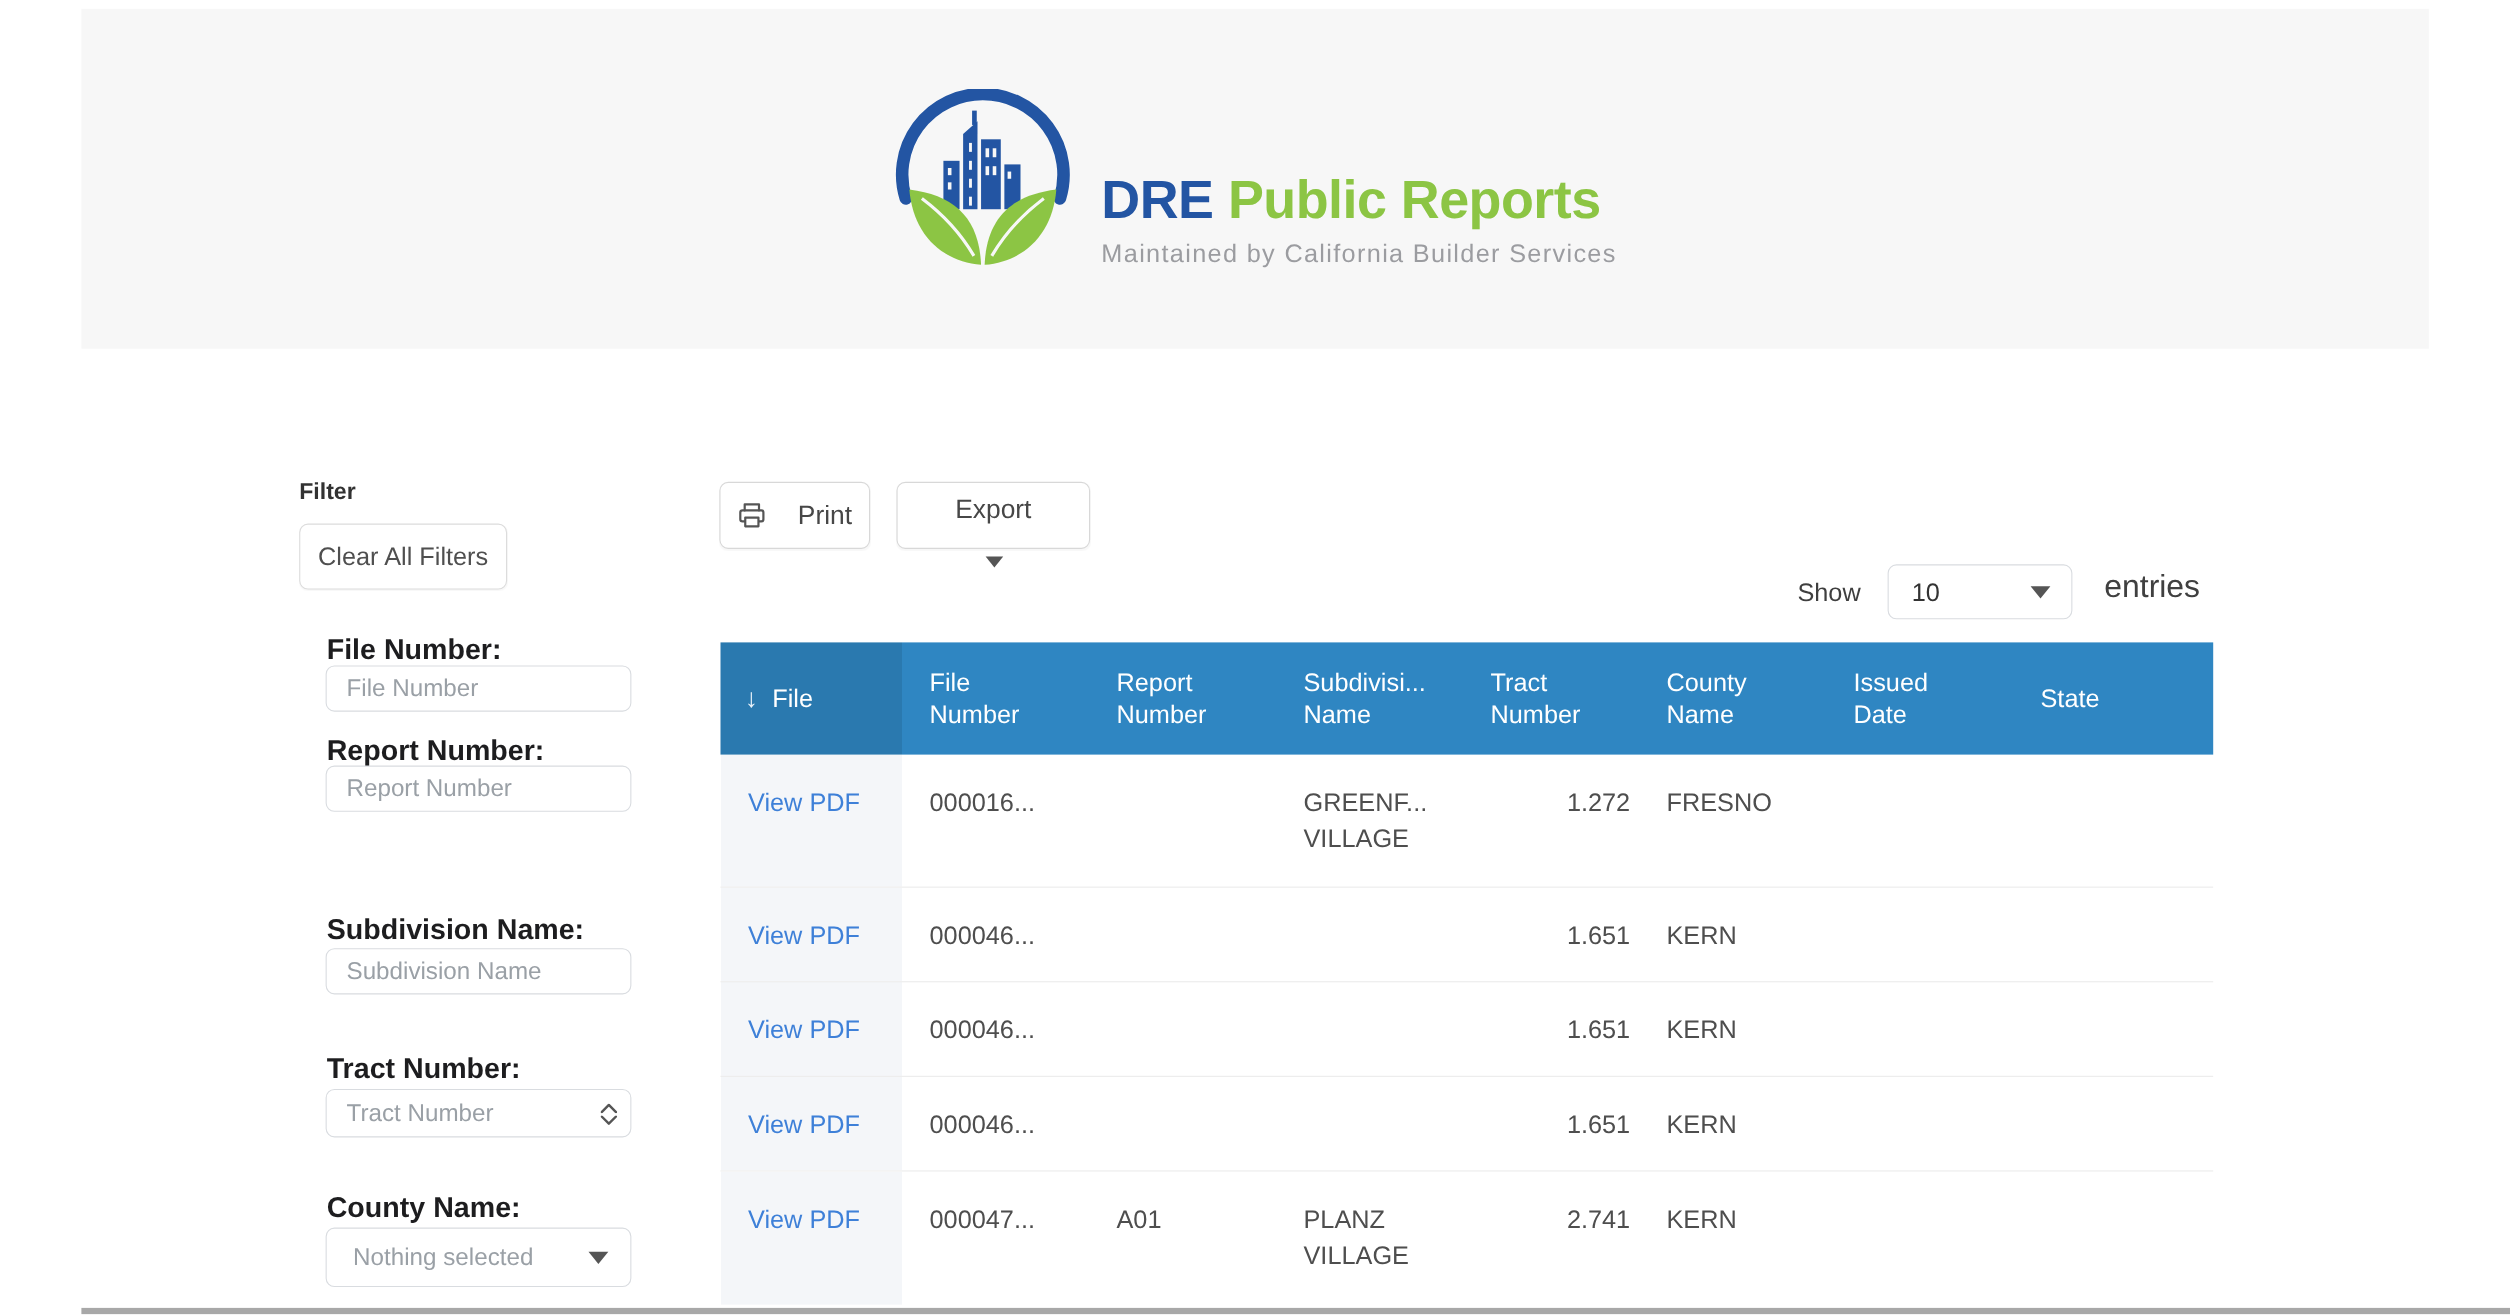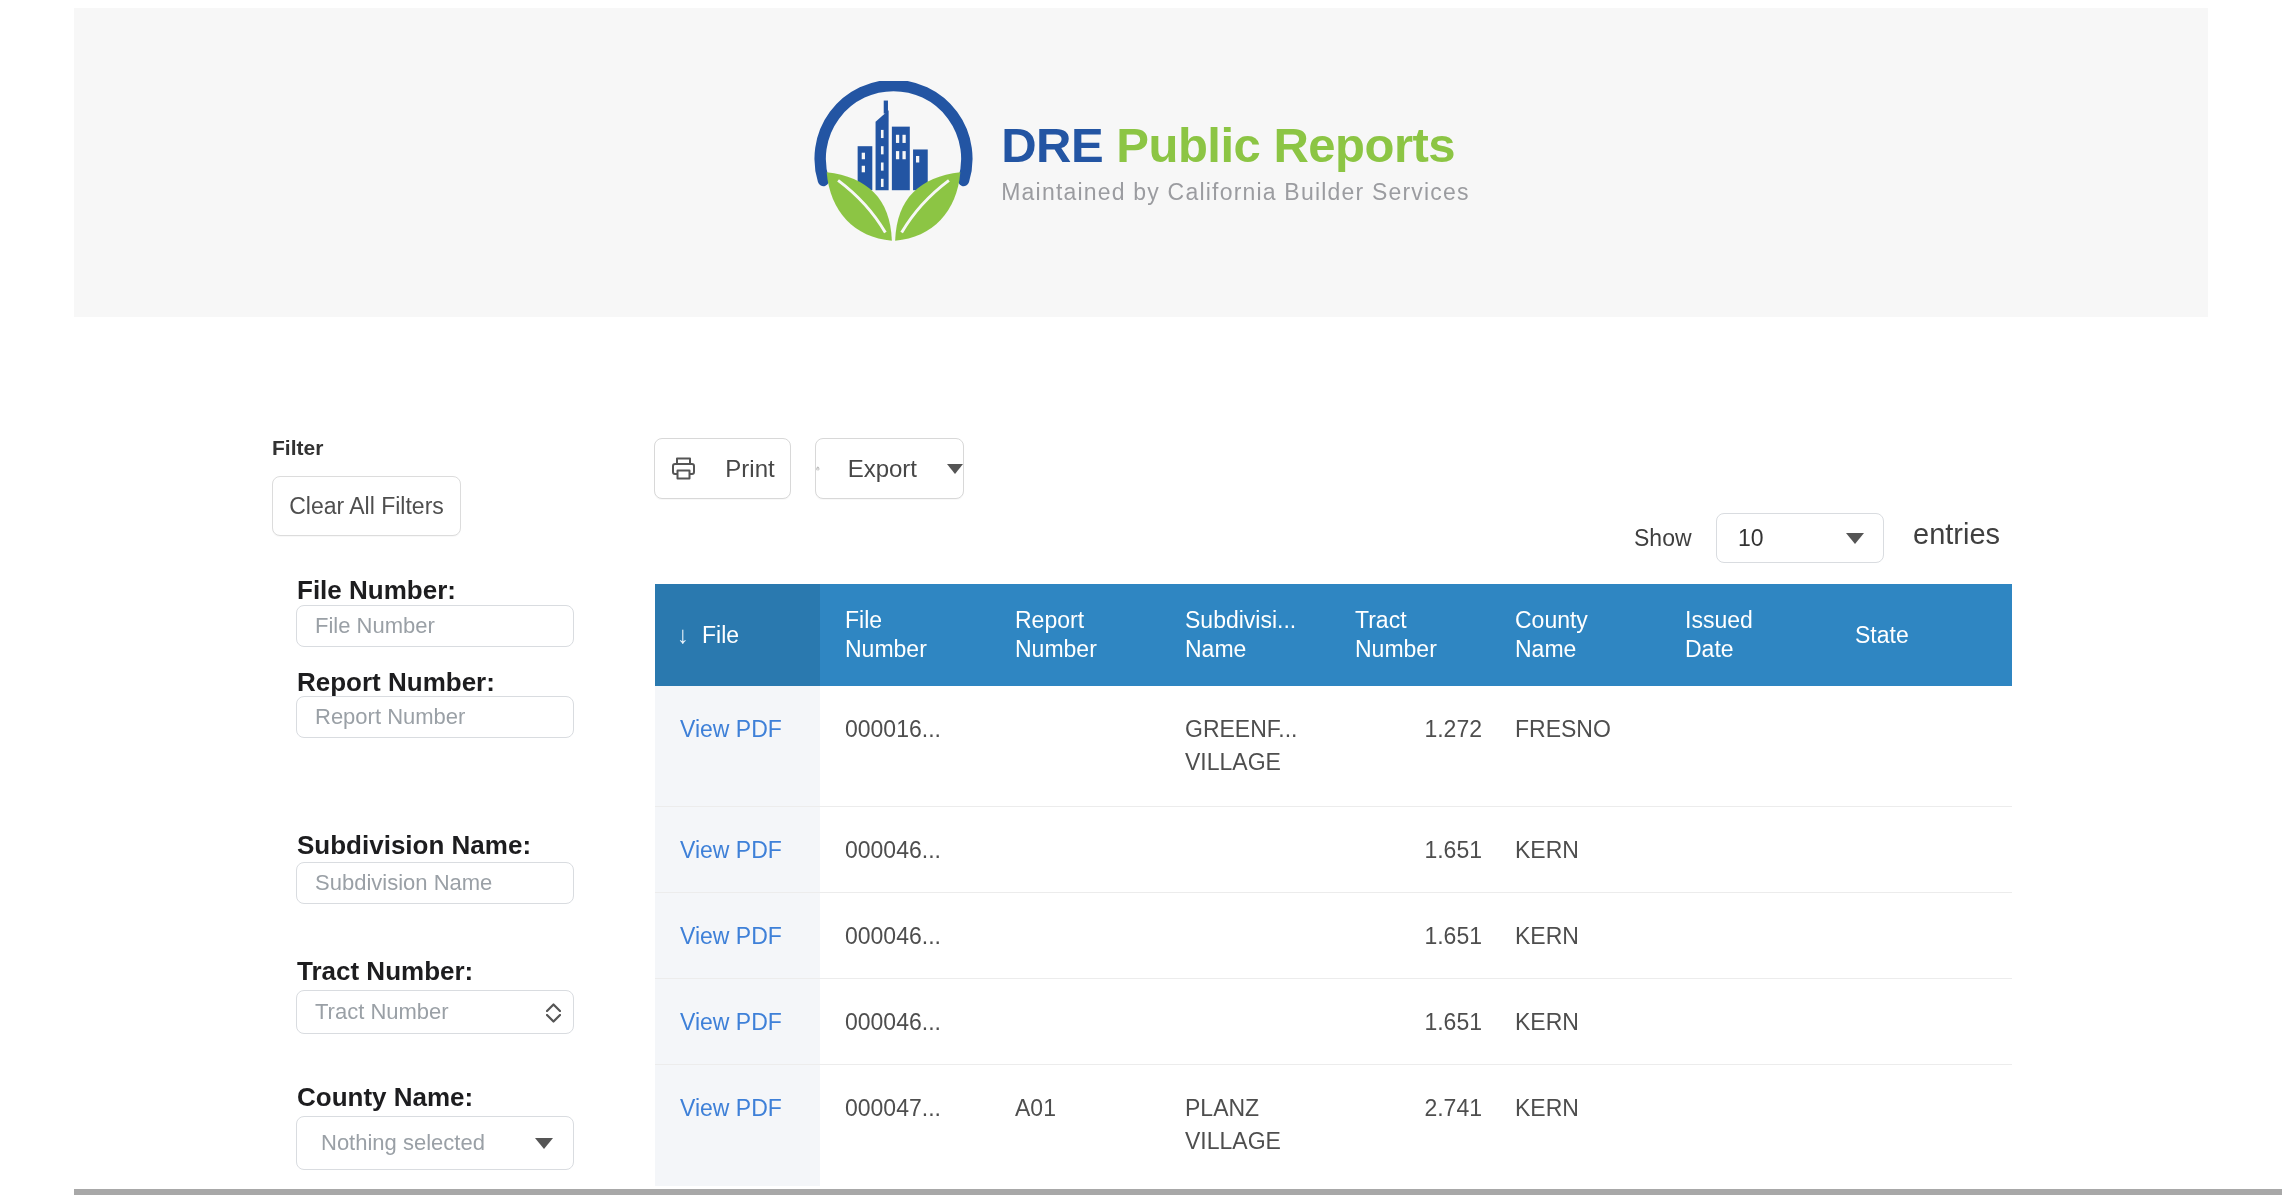--- a/index.html
+++ b/index.html
@@ -9,21 +9,21 @@
     background:#ffffff;
     font-family:"Liberation Sans","DejaVu Sans",sans-serif;
     color:#4e4e4e;
   }
   
   .header-band {
     position:absolute; left:74px; top:8px; width:2134px; height:309px;
     background:#f7f7f7;
     display:flex; align-items:center; justify-content:center;
   }
-  .brand { display:flex; align-items:center; gap:26px; }
+  .brand { display:flex; align-items:flex-end; gap:26px; }
   .brand-logo { width:163px; height:163px; flex:0 0 auto; }
   .brand-text { display:flex; flex-direction:column; }
   .brand-title { font-size:49px; font-weight:800; letter-spacing:-0.5px; line-height:1.1; white-space:nowrap; }
   .brand-title .t-blue { color:#2355a3; }
   .brand-title .t-green { color:#8cc544; }
   .brand-subtitle { margin-top:7px; font-size:23px; color:#9b9ca0; letter-spacing:1.2px; white-space:nowrap; }
 
   
   .filter-heading { position:absolute; left:272px; top:436px; font-size:21px; font-weight:600; color:#323232; }
   .clear-btn {
@@ -57,21 +57,21 @@
 
   
   .tool-btn {
     position:absolute; top:438px; height:61px; background:#fff;
     border:1px solid #d8d8d8; border-radius:8px; cursor:pointer;
     display:flex; align-items:center; justify-content:center; gap:28px;
     font-family:inherit; font-size:24px; color:#474747;
     box-shadow:0 1px 1px rgba(0,0,0,0.03);
   }
   .print-btn { left:654px; width:137px; }
-  .export-btn { left:815px; width:149px; }
+  .export-btn { left:815px; width:176px;flex-direction:column; }
   .tool-icon { width:27px; height:27px; }
   .export-btn .caret { border-left-width:8px; border-right-width:8px; border-top-width:10px; margin-left:2px; }
 
   
   .show-label { position:absolute; left:1634px; top:525px; font-size:23px; color:#3f3f3f; }
   .page-size {
     position:absolute; left:1716px; top:513px; width:168px; height:50px;
     border:1px solid #d9dce0; border-radius:8px; background:#fff;
     display:flex; align-items:center; justify-content:space-between;
     padding:0 19px 0 21px; cursor:pointer;

